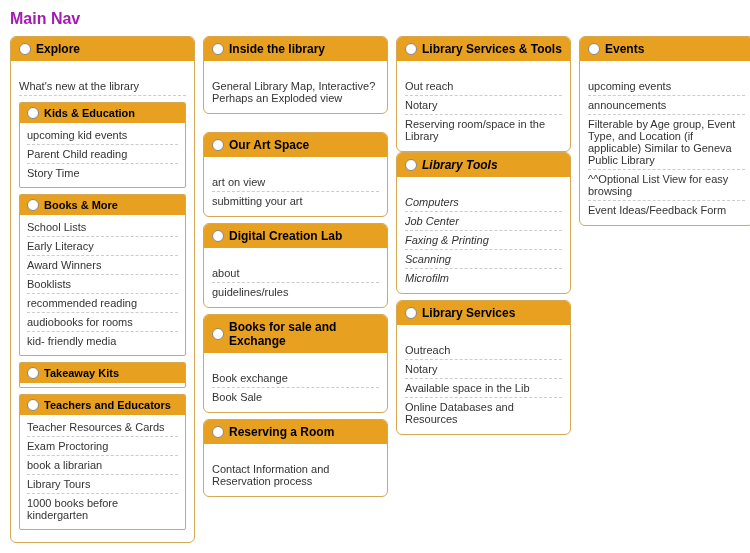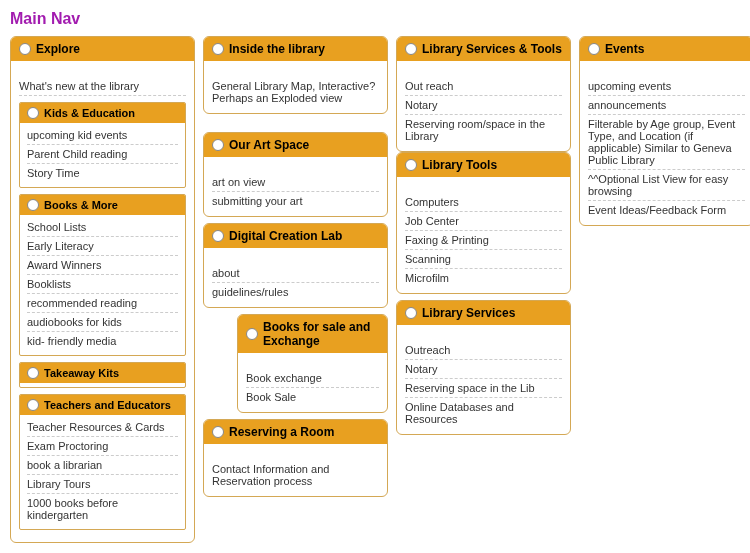--- a/index.html
+++ b/index.html
@@ -117,21 +117,21 @@
           <div class="inner-card-header">
             <span class="circle-icon"></span>
             <span>Books &amp; More</span>
           </div>
           <div class="inner-card-body">
             <div class="item-line">School Lists</div>
             <div class="item-line">Early Literacy</div>
             <div class="item-line">Award Winners</div>
             <div class="item-line">Booklists</div>
             <div class="item-line">recommended reading</div>
-            <div class="item-line">audiobooks for kids</div>
+            <div class="item-line">audiobooks for rooms</div>
             <div class="item-line">kid- friendly media</div>
           </div>
         </div>
 
         <div class="inner-card">
           <div class="inner-card-header">
             <span class="circle-icon"></span>
             <span>Takeaway Kits</span>
           </div>
           <div class="inner-card-body" style="padding:2px 7px;"></div>
@@ -182,21 +182,21 @@
       <div class="outer-card-header">
         <span class="circle-icon"></span>
         <span>Digital Creation Lab</span>
       </div>
       <div class="outer-card-body">
         <div class="item-line">about</div>
         <div class="item-line">guidelines/rules</div>
       </div>
     </div>
 
-    <div class="outer-card" style="margin-bottom:6px;margin-left:34px;">
+    <div class="outer-card" style="margin-bottom:6px;">
       <div class="outer-card-header">
         <span class="circle-icon"></span>
         <span>Books for sale and Exchange</span>
       </div>
       <div class="outer-card-body">
         <div class="item-line">Book exchange</div>
         <div class="item-line">Book Sale</div>
       </div>
     </div>
 
@@ -219,21 +219,21 @@
         <span class="circle-icon"></span>
         <span>Library Services &amp; Tools</span>
       </div>
       <div class="outer-card-body">
         <div class="item-line">Out reach</div>
         <div class="item-line">Notary</div>
         <div class="item-line">Reserving room/space in the Library</div>
       </div>
     </div>
 
-    <div class="outer-card" style="margin-bottom:6px;">
+    <div class="outer-card" style="margin-bottom:6px;font-style:italic;">
       <div class="outer-card-header">
         <span class="circle-icon"></span>
         <span>Library Tools</span>
       </div>
       <div class="outer-card-body">
         <div class="item-line">Computers</div>
         <div class="item-line">Job Center</div>
         <div class="item-line">Faxing &amp; Printing</div>
         <div class="item-line">Scanning</div>
         <div class="item-line">Microfilm</div>
@@ -241,21 +241,21 @@
     </div>
 
     <div class="outer-card">
       <div class="outer-card-header">
         <span class="circle-icon"></span>
         <span>Library Services</span>
       </div>
       <div class="outer-card-body">
         <div class="item-line">Outreach</div>
         <div class="item-line">Notary</div>
-        <div class="item-line">Reserving space in the Lib</div>
+        <div class="item-line">Available space in the Lib</div>
         <div class="item-line">Online Databases and Resources</div>
       </div>
     </div>
 
   </div>
 
   <div class="col4">
 
     <div class="outer-card">
       <div class="outer-card-header">

